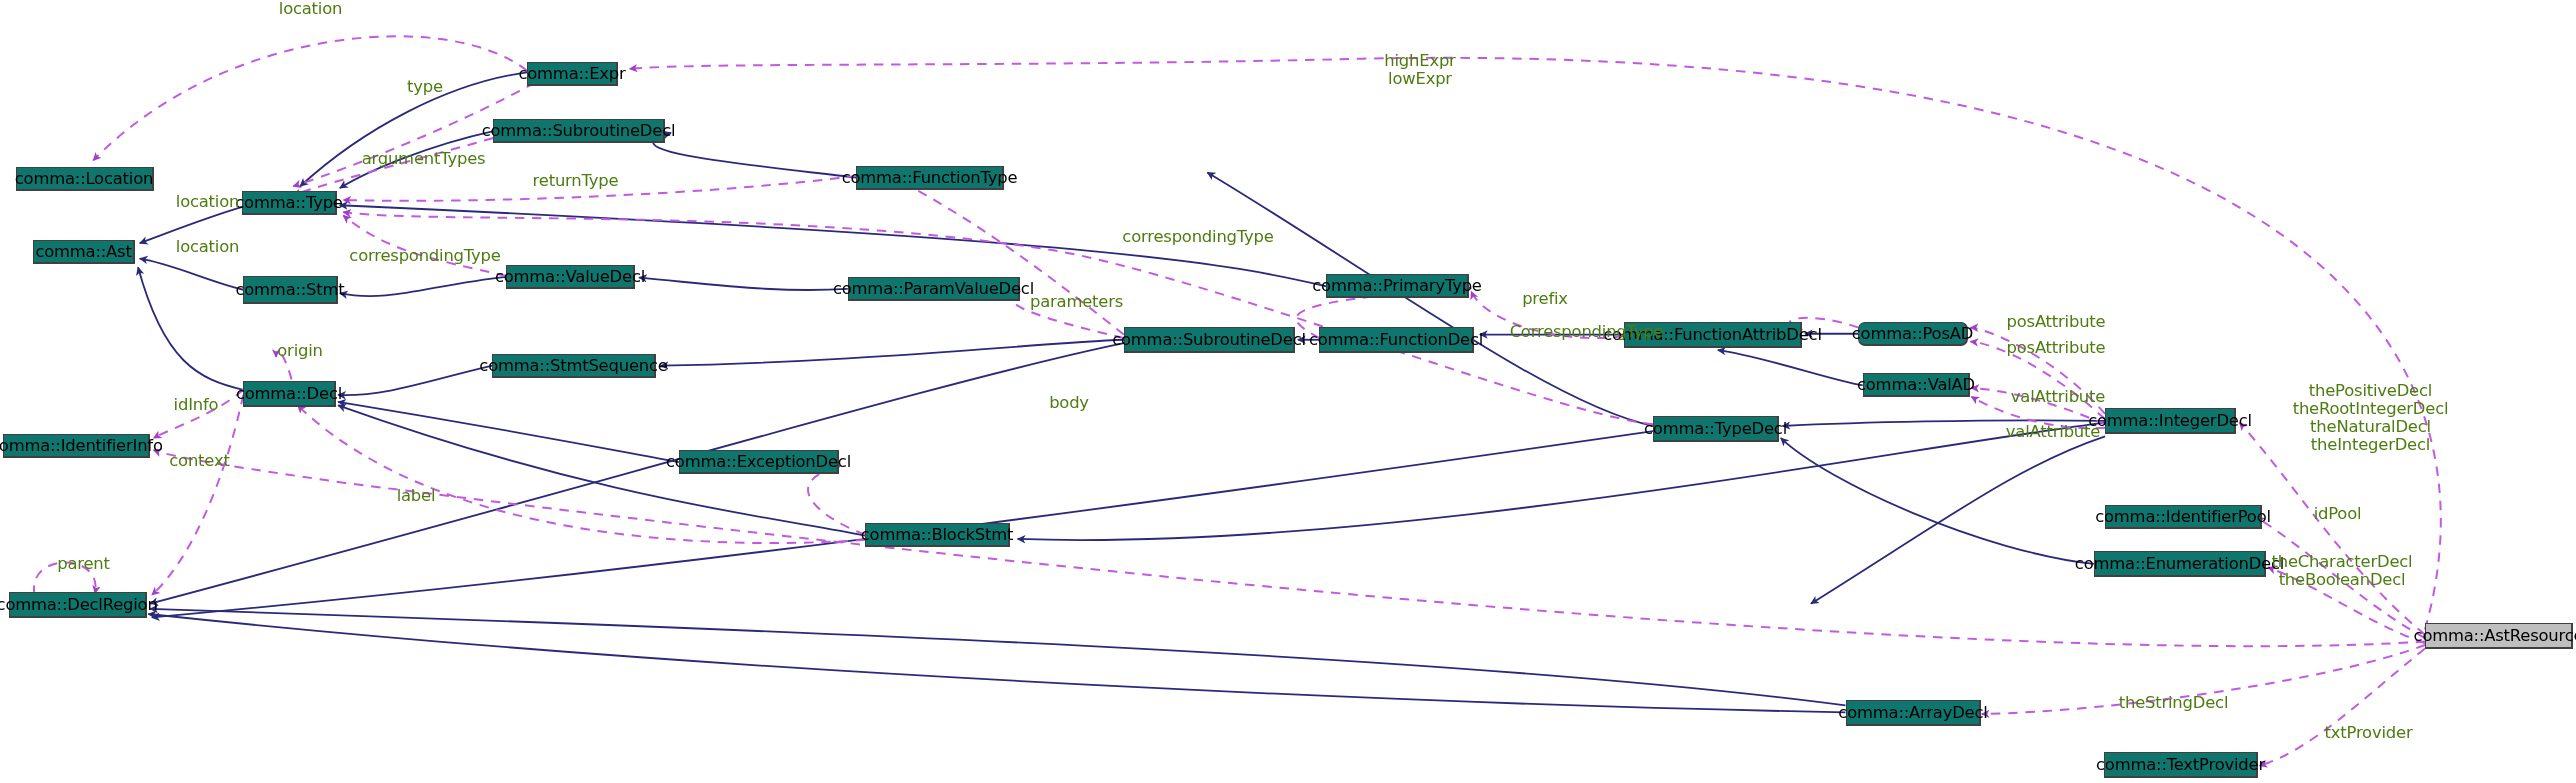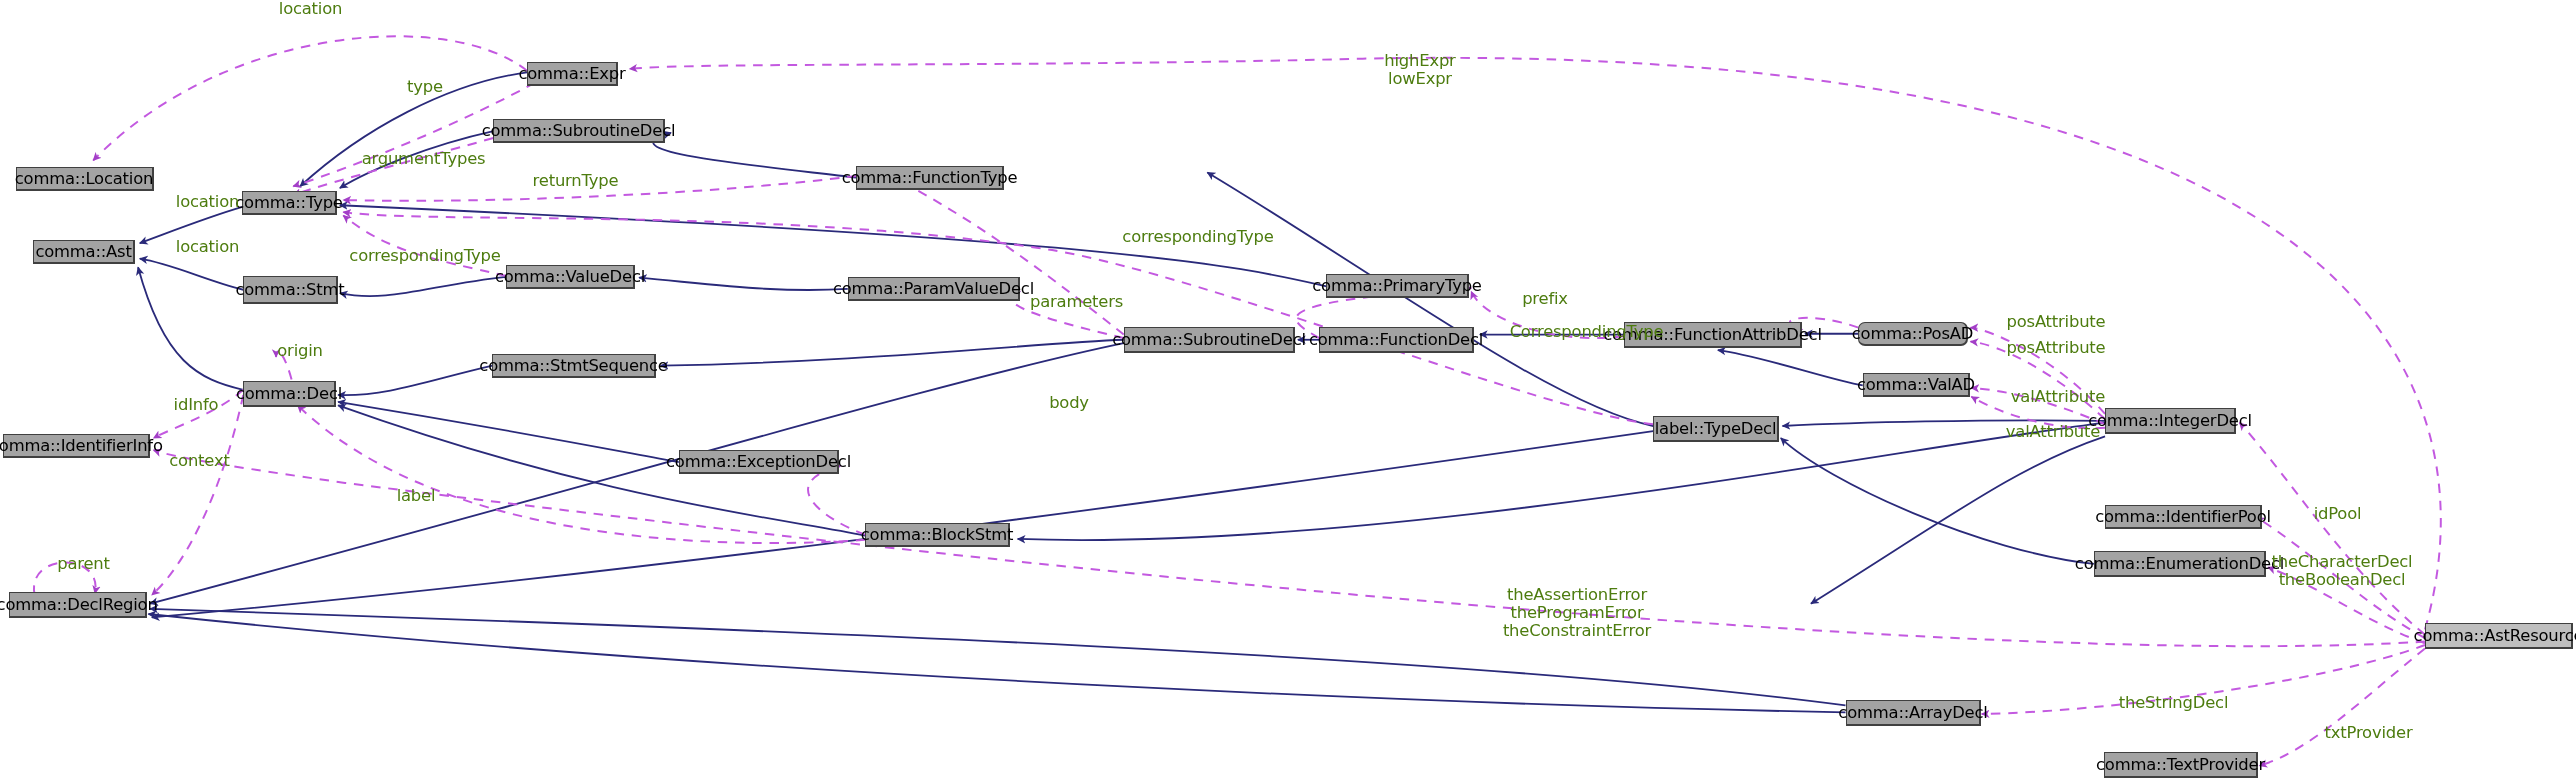--- a/index.html
+++ b/index.html
@@ -2,21 +2,21 @@
 <html style="font-size:14px"><head>
 <meta charset="utf-8">
 <style>
   html,body{margin:0;padding:0;background:#ffffff;}
   body{font-family:"DejaVu Sans","Liberation Sans",sans-serif;}
   #canvas{position:relative;width:2576px;height:783px;background:#ffffff;overflow:hidden;}
   svg#edges{position:absolute;left:0;top:0;width:2576px;height:783px;}
   .node{
     position:absolute;
     box-sizing:border-box;
-    background:#a3a3a3;
+    background:#0f766e;
     border:0.9px solid #404040;
     border-right-width:2.6px;
     border-bottom-width:2.6px;
     display:flex;align-items:center;justify-content:center;
     font-size:16.4px;
     color:#000000;
     white-space:nowrap;
     letter-spacing:-0.2px;
     z-index:5;
   }
@@ -122,21 +122,21 @@
     <div class="node" style="left: 856px; top: 166px; width: 148px; height: 24px;">comma::FunctionType</div>
     <div class="node" style="left: 848px; top: 277px; width: 172px; height: 24px;">comma::ParamValueDecl</div>
     <div class="node" style="left: 679px; top: 450px; width: 160px; height: 24px;">comma::ExceptionDecl</div>
     <div class="node" style="left: 865px; top: 523px; width: 145px; height: 24px;">comma::BlockStmt</div>
     <div class="node" style="left: 1124px; top: 327px; width: 171px; height: 26px;">comma::SubroutineDecl</div>
     <div class="node" style="left: 1319px; top: 327px; width: 155px; height: 26px;">comma::FunctionDecl</div>
     <div class="node" style="left: 1326px; top: 274px; width: 143px; height: 24px;">comma::PrimaryType</div>
     <div class="node" style="left: 1624px; top: 322px; width: 178px; height: 26px;">comma::FunctionAttribDecl</div>
     <div class="node" style="left: 1858px; top: 322px; width: 110px; height: 24px; border-radius: 7px;">comma::PosAD</div>
     <div class="node" style="left: 1863px; top: 373px; width: 107px; height: 24px;">comma::ValAD</div>
-    <div class="node" style="left: 1653px; top: 416px; width: 126px; height: 26px;">label::TypeDecl</div>
+    <div class="node" style="left: 1653px; top: 416px; width: 126px; height: 26px;">comma::TypeDecl</div>
     <div class="node" style="left: 2105px; top: 408px; width: 131px; height: 26px;">comma::IntegerDecl</div>
     <div class="node" style="left: 2105px; top: 505px; width: 157px; height: 24px;">comma::IdentifierPool</div>
     <div class="node" style="left: 2094px; top: 551px; width: 172px; height: 26px;">comma::EnumerationDecl</div>
     <div class="node" style="left: 1846px; top: 700px; width: 135px; height: 26px;">comma::ArrayDecl</div>
     <div class="node" style="left: 2104px; top: 752px; width: 154px; height: 26px;">comma::TextProvider</div>
     <div class="node highlight" style="left: 2425px; top: 623px; width: 148px; height: 26px;">comma::AstResource</div>
     <div class="elabel" style="left: 259px; top: 0px; width: 103px;">location</div>
     <div class="elabel" style="left: 1364px; top: 52px; width: 112px;">highExpr
 lowExpr</div>
     <div class="elabel" style="left: 386px; top: 78px; width: 78px;">type</div>
@@ -147,27 +147,28 @@
     <div class="elabel" style="left: 1103px; top: 228px; width: 190px;">correspondingType</div>
     <div class="elabel" style="left: 330px; top: 247px; width: 190px;">correspondingType</div>
     <div class="elabel" style="left: 1502px; top: 290px; width: 86px;">prefix</div>
     <div class="elabel" style="left: 1012px; top: 293px; width: 129px;">parameters</div>
     <div class="elabel" style="left: 1489px; top: 323px; width: 195px;">CorrespondingType</div>
     <div class="elabel" style="left: 1987px; top: 313px; width: 138px;">posAttribute</div>
     <div class="elabel" style="left: 257px; top: 342px; width: 86px;">origin</div>
     <div class="elabel" style="left: 1987px; top: 339px; width: 138px;">posAttribute</div>
     <div class="elabel" style="left: 1989px; top: 388px; width: 138px;">valAttribute</div>
     <div class="elabel" style="left: 1026px; top: 394px; width: 86px;">body</div>
+    <div class="elabel" style="left: 2273px; top: 382px; width: 195px;">thePositiveDecl
+theRootIntegerDecl
+theNaturalDecl
+theIntegerDecl</div>
     <div class="elabel" style="left: 153px; top: 396px; width: 86px;">idInfo</div>
     <div class="elabel" style="left: 1984px; top: 423px; width: 138px;">valAttribute</div>
     <div class="elabel" style="left: 148px; top: 452px; width: 103px;">context</div>
     <div class="elabel" style="left: 373px; top: 487px; width: 86px;">label</div>
     <div class="elabel" style="left: 2290px; top: 505px; width: 95px;">idPool</div>
     <div class="elabel" style="left: 2253px; top: 553px; width: 178px;">theCharacterDecl
 theBooleanDecl</div>
     <div class="elabel" style="left: 36px; top: 555px; width: 95px;">parent</div>
-    <div class="elabel" style="left: 1478px; top: 586px; width: 198px;">theAssertionError
-theProgramError
-theConstraintError</div>
     <div class="elabel" style="left: 2096px; top: 694px; width: 155px;">theStringDecl</div>
     <div class="elabel" style="left: 2304px; top: 724px; width: 129px;">txtProvider</div>
   </div>
 
 
 </body></html>

